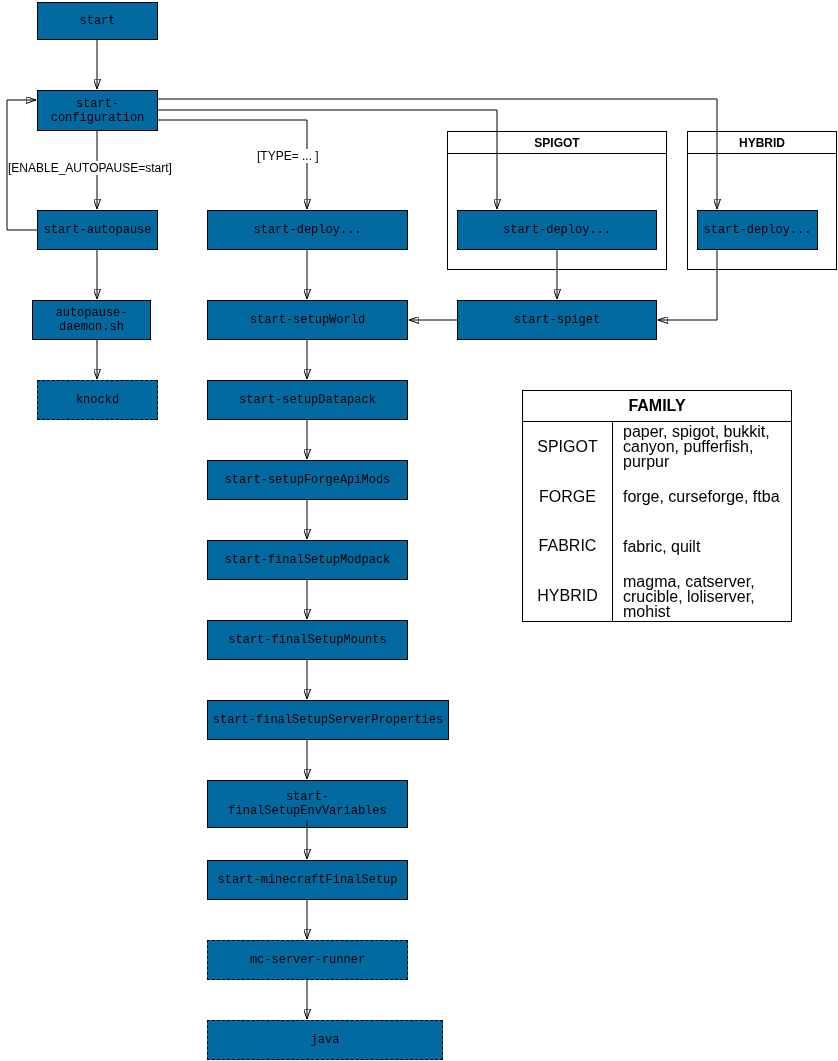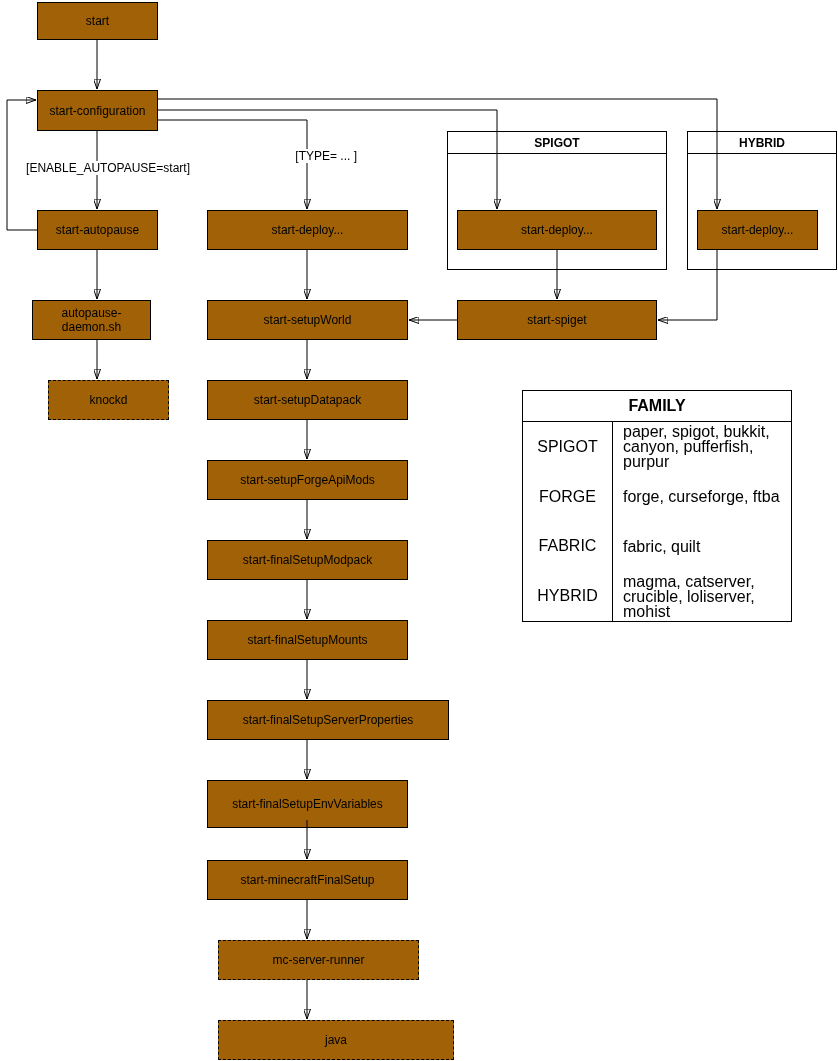--- a/index.html
+++ b/index.html
@@ -1,39 +1,39 @@
 <!DOCTYPE html>
 <html><head>
 <meta charset="utf-8">
 <style>
   * { margin:0; padding:0; box-sizing:border-box; }
   html,body { background:#ffffff; }
   body { font-family:"Liberation Sans", sans-serif; color:#000000; }
   .canvas { position:relative; width:838px; height:1061px; background:#ffffff; overflow:hidden; }
 
   .node {
-    position:absolute; background:#a16207; border:1px solid #000000;
+    position:absolute; background:#0369a1; border:1px solid #000000;
     display:flex; align-items:center; justify-content:center;
-    font-size:12px; text-align:center; z-index:1; line-height:14px;
+    font-size:12px; text-align:center; z-index:1; line-height:14px;font-family:Liberation Mono, monospace;
   }
-  .node.dashed { border:1px dashed #000000;margin-left:11px; }
+  .node.dashed { border:1px dashed #000000; }
 
   .group { position:absolute; background:#ffffff; border:1px solid #000000; z-index:0; }
   .group-header {
     height:22px; border-bottom:1px solid #000000;
     display:flex; align-items:center; justify-content:center;
     font-size:12px; font-weight:bold;
   }
 
   svg.edges { position:absolute; left:0; top:0; z-index:2; pointer-events:none; }
   svg.edges path { stroke:#000000; stroke-width:1; fill:none; }
 
   .edge-label {
     position:absolute; z-index:3; background:#ffffff;
-    font-size:12px; text-align:right; line-height:14px;
+    font-size:12px; text-align:left; line-height:14px;
   }
 
   .family-table {
     position:absolute; left:522px; top:390px; width:270px; height:232px;
     border:1px solid #000000; background:#ffffff; z-index:1; font-size:16px;
   }
   .ft-header {
     height:31px; border-bottom:1px solid #000000;
     display:flex; align-items:center; justify-content:center; font-weight:bold;
   }

